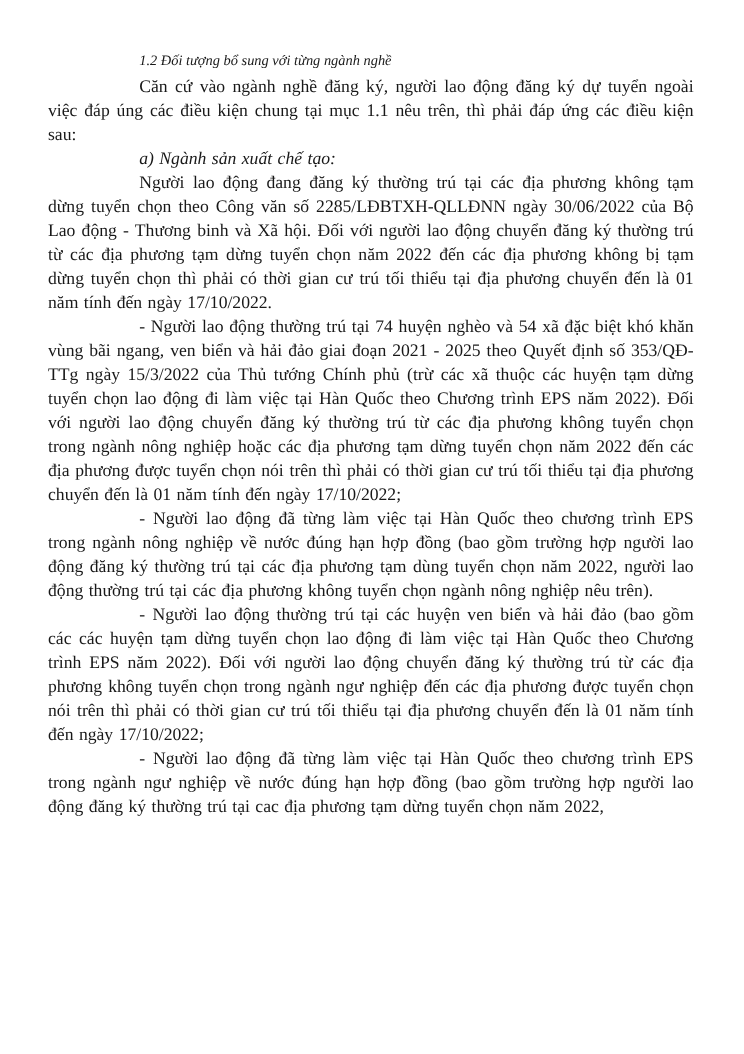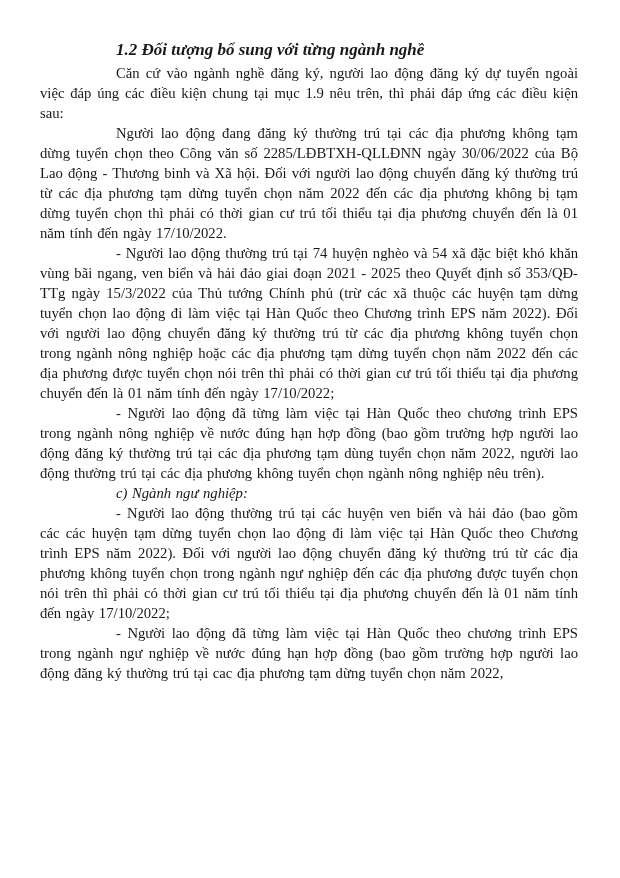--- a/index.html
+++ b/index.html
@@ -14,22 +14,22 @@
     box-sizing: border-box;
     background: #ffffff;
     padding: 40px 42px 0 40px;
     font-family: "Liberation Serif", "DejaVu Serif", serif;
     font-size: 14.7px;
     line-height: 20px;
     color: #181818;
     overflow: hidden;
   }
   .heading {
-    font-size: 17px;
-    font-weight: bold;
+    font-size: 12px;
+    font-weight: normal;
     font-style: italic;
     margin: 0 0 3px 0;
     text-indent: 76px;
     line-height: 20px;
     text-align: left;
   }
   .para {
     margin: 0;
     text-align: justify;
     text-indent: 76px;
@@ -39,23 +39,23 @@
     font-style: italic;
     text-align: left;
   }
 </style>
 </head>
 <body>
 
 <div class="page">
   <h1 class="heading">1.2 Đối tượng bổ sung với từng ngành nghề</h1>
 
-  <p class="para">Căn cứ vào ngành nghề đăng ký, người lao động đăng ký dự tuyển ngoài việc đáp úng các điều kiện chung tại mục 1.9 nêu trên, thì phải đáp ứng các điều kiện sau:</p>
+  <p class="para">Căn cứ vào ngành nghề đăng ký, người lao động đăng ký dự tuyển ngoài việc đáp úng các điều kiện chung tại mục 1.1 nêu trên, thì phải đáp ứng các điều kiện sau:</p>
 
+  <p class="para subhead">a) Ngành sản xuất chế tạo:</p>
   <p class="para">Người lao động đang đăng ký thường trú tại các địa phương không tạm dừng tuyển chọn theo Công văn số 2285/LĐBTXH-QLLĐNN ngày 30/06/2022 của Bộ Lao động - Thương binh và Xã hội. Đối với người lao động chuyển đăng ký thường trú từ các địa phương tạm dừng tuyển chọn năm 2022 đến các địa phương không bị tạm dừng tuyển chọn thì phải có thời gian cư trú tối thiểu tại địa phương chuyển đến là 01 năm tính đến ngày 17/10/2022.</p>
 
   <p class="para">- Người lao động thường trú tại 74 huyện nghèo và 54 xã đặc biệt khó khăn vùng bãi ngang, ven biển và hải đảo giai đoạn 2021 - 2025 theo Quyết định số 353/QĐ-TTg ngày 15/3/2022 của Thủ tướng Chính phủ (trừ các xã thuộc các huyện tạm dừng tuyển chọn lao động đi làm việc tại Hàn Quốc theo Chương trình EPS năm 2022). Đối với người lao động chuyển đăng ký thường trú từ các địa phương không tuyển chọn trong ngành nông nghiệp hoặc các địa phương tạm dừng tuyển chọn năm 2022 đến các địa phương được tuyển chọn nói trên thì phải có thời gian cư trú tối thiểu tại địa phương chuyển đến là 01 năm tính đến ngày 17/10/2022;</p>
   <p class="para">- Người lao động đã từng làm việc tại Hàn Quốc theo chương trình EPS trong ngành nông nghiệp về nước đúng hạn hợp đồng (bao gồm trường hợp người lao động đăng ký thường trú tại các địa phương tạm dùng tuyển chọn năm 2022, người lao động thường trú tại các địa phương không tuyển chọn ngành nông nghiệp nêu trên).</p>
 
-  <p class="para subhead">c) Ngành ngư nghiệp:</p>
   <p class="para">- Người lao động thường trú tại các huyện ven biển và hải đảo (bao gồm các các huyện tạm dừng tuyển chọn lao động đi làm việc tại Hàn Quốc theo Chương trình EPS năm 2022). Đối với người lao động chuyển đăng ký thường trú từ các địa phương không tuyển chọn trong ngành ngư nghiệp đến các địa phương được tuyển chọn nói trên thì phải có thời gian cư trú tối thiểu tại địa phương chuyển đến là 01 năm tính đến ngày 17/10/2022;</p>
   <p class="para">- Người lao động đã từng làm việc tại Hàn Quốc theo chương trình EPS trong ngành ngư nghiệp về nước đúng hạn hợp đồng (bao gồm trường hợp người lao động đăng ký thường trú tại cac địa phương tạm dừng tuyển chọn năm 2022,</p>
 </div>
 
 </body></html>

